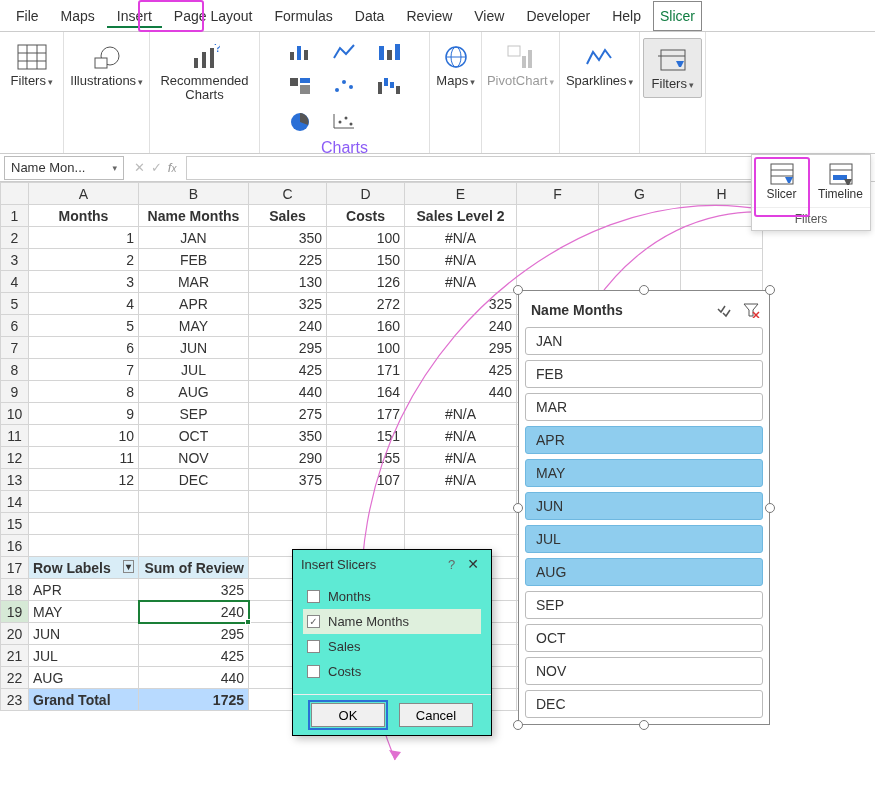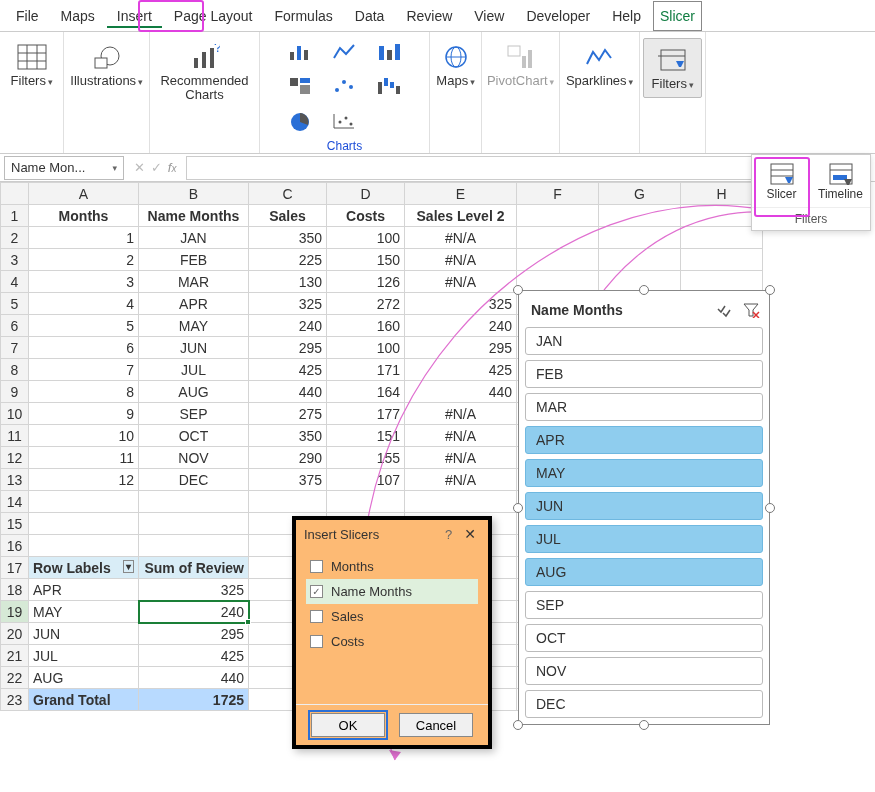--- a/index.html
+++ b/index.html
@@ -8,21 +8,21 @@
   
   .menubar { display: flex; align-items: center; height: 32px; border-bottom: 1px solid #ccc; padding: 0 6px; gap: 2px; }
   .menu-item { padding: 4px 10px; cursor: pointer; font-size: 14px; }
   .menu-item.slicer { color: #107c41; }
   .menu-highlight { border: 2px solid #e040e0; border-radius: 3px; position: absolute; left: 138px; top: 0px; width: 66px; height: 32px; pointer-events:none; }
   .menu-item.insert-underline { border-bottom: 2px solid #107c41; padding-bottom:2px; }
 
   
   .ribbon { display: flex; height: 122px; border-bottom: 1px solid #ccc; position:relative; }
   .ribbon-group { border-right: 1px solid #e0e0e0; padding: 6px 8px 2px 8px; display:flex; flex-direction:column; align-items:center; justify-content:space-between; }
-  .ribbon-group-label { font-size: 12px; color:#1d4ed8; text-align:center; padding:3px 0; }
+  .ribbon-group-label { font-size: 16px; color:#8b5cf6; text-align:center; padding:3px 0; }
   .ribbon-btn { display:flex; flex-direction:column; align-items:center; gap:2px; padding:4px 4px; cursor:pointer; font-size:13px; }
   .ribbon-btn .small-label { font-size:13px; line-height:1.1; text-align:center; }
   .ribbon-btn.filters-active { background:#eaeaea; border:1px solid #bbb; border-radius:2px; }
   .icon-box { width:34px; height:30px; display:flex; align-items:center; justify-content:center; }
   .dropdown-arrow { font-size:9px; color:#666; }
 
   
   .fxbar { display:flex; align-items:center; height:28px; border-bottom:1px solid #ccc; }
   .name-box { width:120px; height:24px; border:1px solid #bbb; margin:2px 4px; display:flex; align-items:center; padding:0 6px; justify-content:space-between; }
   .name-box .nb-text { white-space:nowrap; overflow:hidden; text-overflow:ellipsis; }
@@ -45,29 +45,29 @@
   .rowhead-sel { background:#d6e9d6 !important; }
   .cell-right { text-align:right; }
   .cell-center { text-align:center; }
   .cell-header { font-weight:bold; text-align:center; }
   .pivot-head { background:#d9edf7 !important; font-weight:bold; }
   .pivot-total { background:#b8daff !important; font-weight:bold; }
   .cell-selected { outline:2px solid #1a7f37; outline-offset:-1px; position:relative; }
   .fill-handle { position:absolute; right:-3px; bottom:-3px; width:6px; height:6px; background:#1a7f37; border:1px solid #fff; }
 
   
-  .dialog { position:absolute; left:292px; top:516px; width:200px; background:#fdba74; border:4px solid #000000; box-shadow:3px 3px 8px rgba(0,0,0,.25); z-index:30; }
+  .dialog { position:absolute; left:292px; top:549px; width:200px; background:#5eead4; border:1px solid #000000; box-shadow:3px 3px 8px rgba(0,0,0,.25); z-index:30; }
   .dialog-title { display:flex; align-items:center; justify-content:space-between; padding:6px 8px; font-size:13px; }
   .dialog-title .qmark { color:#666; margin-left:auto; padding:0 8px; cursor:pointer; }
   .dialog-title .closebtn { cursor:pointer; font-size:14px; padding:0 4px; }
   .dialog-body { padding:6px 10px 10px 10px; }
   .chk-row { display:flex; align-items:center; gap:8px; padding:5px 4px; font-size:13px; cursor:pointer; }
   .chk-row.selected { background:#dff0dd; }
   .chk { width:13px; height:13px; border:1px solid #888; display:flex; align-items:center; justify-content:center; font-size:10px; color:#666; background:#fff; }
-  .dialog-buttons { display:flex; gap:14px; padding:8px; justify-content:center; border-top:1px solid #eee;margin-top:40px; }
+  .dialog-buttons { display:flex; gap:14px; padding:8px; justify-content:center; border-top:1px solid #eee; }
   .dlg-btn { width:74px; height:24px; border:1px solid #888; background:#f0f0f0; font-size:13px; cursor:pointer; }
   .dlg-btn.primary { outline:2px solid #2a6fd6; outline-offset:1px; }
 
   
   .slicer-wrap { position:absolute; left:518px; top:290px; width:252px; z-index:25; }
   .slicer { border:1px solid #888; background:#fff; padding:6px; }
   .slicer-header { display:flex; align-items:center; padding:4px 2px 8px 6px; gap:6px; }
   .slicer-title { font-weight:bold; font-size:14px; flex:1; }
   .slicer-icon { width:20px; height:18px; cursor:pointer; display:flex; align-items:center; justify-content:center; }
   .slicer-items { display:flex; flex-direction:column; gap:5px; }

